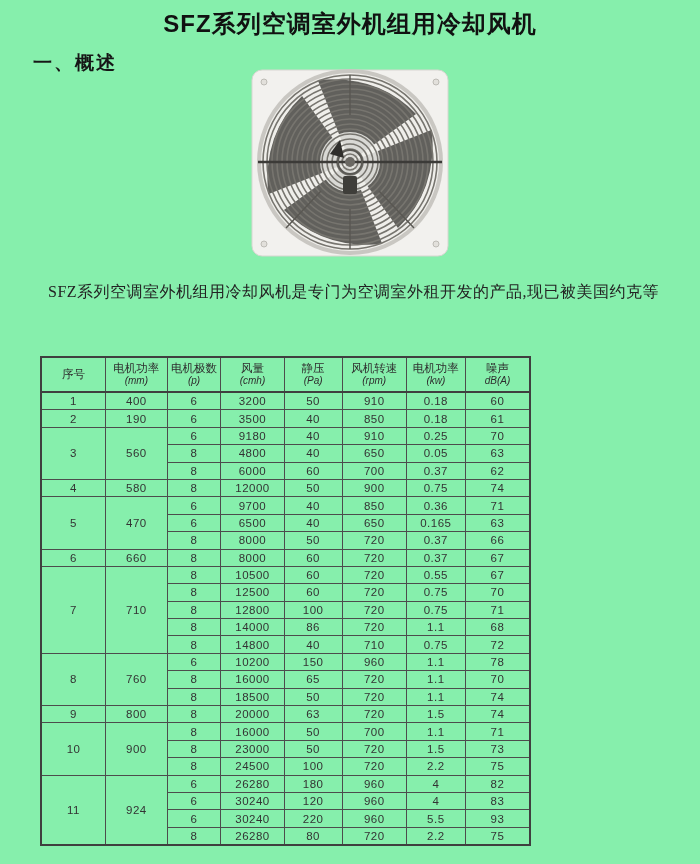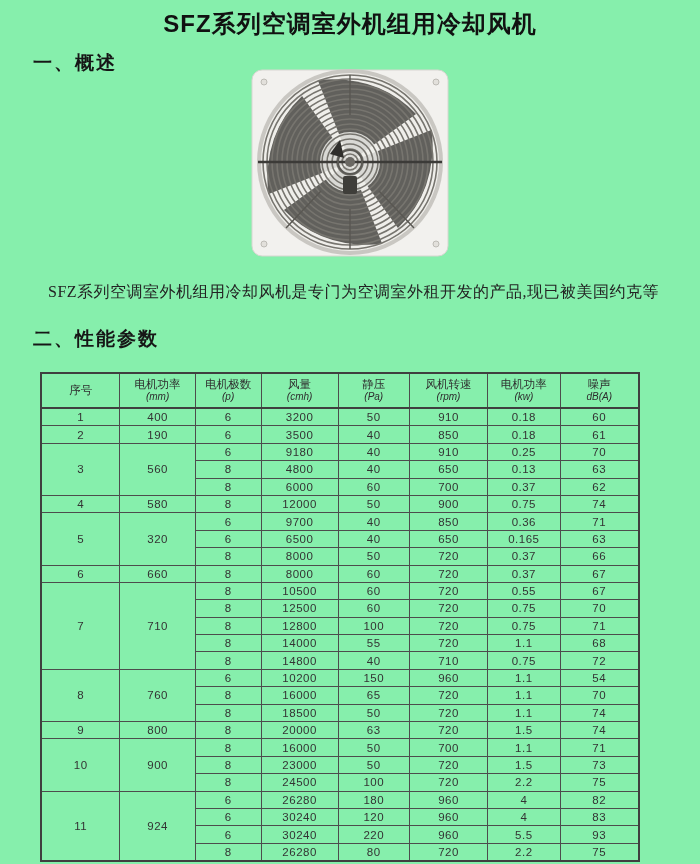--- a/index.html
+++ b/index.html
@@ -15,21 +15,21 @@
   .heading-params{top:326px;}
 
   .fan-figure{position:absolute;top:66px;left:50%;transform:translateX(-50%);
               width:232px;height:194px;}
 
   .intro{position:absolute;top:260px;left:16px;width:672px;
          font-family:"Liberation Serif",serif;font-size:16px;line-height:24px;
          color:#232323;letter-spacing:0.5px;margin-top:20px;}
   .intro .line1{text-indent:2em;}
 
-  .table-wrap{position:absolute;top:356px;left:40px;width:600px;margin-top:16px;}
+  .table-wrap{position:absolute;top:356px;left:40px;width:491px;}
   table.perf{width:100%;border-collapse:collapse;table-layout:fixed;
              font-size:11.5px;color:#333;}
   table.perf,table.perf th,table.perf td{border:1px solid #4c4c4c;}
   table.perf{border:2px solid #3f3f3f;}
   table.perf th{height:31px;font-weight:400;line-height:1.15;padding:1px 0;
                 border-bottom:2px solid #3f3f3f;color:#2e2e2e;}
   table.perf th .unit{font-size:10px;display:block;font-style:italic;}
   table.perf td{height:16.4px;text-align:center;padding:0;letter-spacing:0.5px;}
   table.perf tr.group-start td{border-top:1.6px solid #3f3f3f;}
 </style>
@@ -96,21 +96,20 @@
       <circle cx="116" cy="96" r="5" fill="#6a6863"></circle>
       <rect x="109" y="110" width="14" height="18" rx="2" fill="#3f3e3a"></rect>
       <path d="M96,88 l10,-14 l4,18 z" fill="#2f2e2b"></path>
     </svg>
   </div>
 
   <div class="intro">
     <div class="line1">SFZ系列空调室外机组用冷却风机是专门为空调室外租开发的产品,现已被美国约克等</div>
   </div>
 
-  <div class="section-heading heading-params">二、性能参数</div>
 
   <div class="table-wrap">
     <table class="perf">
       <colgroup>
         <col style="width:13.2%">
           <col style="width:12.6%">
           <col style="width:11%">
         <col style="width:12.9%">
           <col style="width:11.9%">
           <col style="width:13.1%">
@@ -181,21 +180,21 @@
             <td>40</td>
             <td>910</td>
             <td>0.25</td>
             <td>70</td>
           </tr>
           <tr>
             <td>8</td>
             <td>4800</td>
             <td>40</td>
             <td>650</td>
-            <td>0.13</td>
+            <td>0.05</td>
             <td>63</td>
           </tr>
           <tr>
             <td>8</td>
             <td>6000</td>
             <td>60</td>
             <td>700</td>
             <td>0.37</td>
             <td>62</td>
           </tr>
@@ -204,21 +203,21 @@
             <td rowspan="1">580</td>
             <td>8</td>
             <td>12000</td>
             <td>50</td>
             <td>900</td>
             <td>0.75</td>
             <td>74</td>
           </tr>
           <tr class="group-start">
             <td rowspan="3">5</td>
-            <td rowspan="3">320</td>
+            <td rowspan="3">470</td>
             <td>6</td>
             <td>9700</td>
             <td>40</td>
             <td>850</td>
             <td>0.36</td>
             <td>71</td>
           </tr>
           <tr>
             <td>6</td>
             <td>6500</td>
@@ -267,42 +266,42 @@
             <td>8</td>
             <td>12800</td>
             <td>100</td>
             <td>720</td>
             <td>0.75</td>
             <td>71</td>
           </tr>
           <tr>
             <td>8</td>
             <td>14000</td>
-            <td>55</td>
+            <td>86</td>
             <td>720</td>
             <td>1.1</td>
             <td>68</td>
           </tr>
           <tr>
             <td>8</td>
             <td>14800</td>
             <td>40</td>
             <td>710</td>
             <td>0.75</td>
             <td>72</td>
           </tr>
           <tr class="group-start">
             <td rowspan="3">8</td>
             <td rowspan="3">760</td>
             <td>6</td>
             <td>10200</td>
             <td>150</td>
             <td>960</td>
             <td>1.1</td>
-            <td>54</td>
+            <td>78</td>
           </tr>
           <tr>
             <td>8</td>
             <td>16000</td>
             <td>65</td>
             <td>720</td>
             <td>1.1</td>
             <td>70</td>
           </tr>
           <tr>

